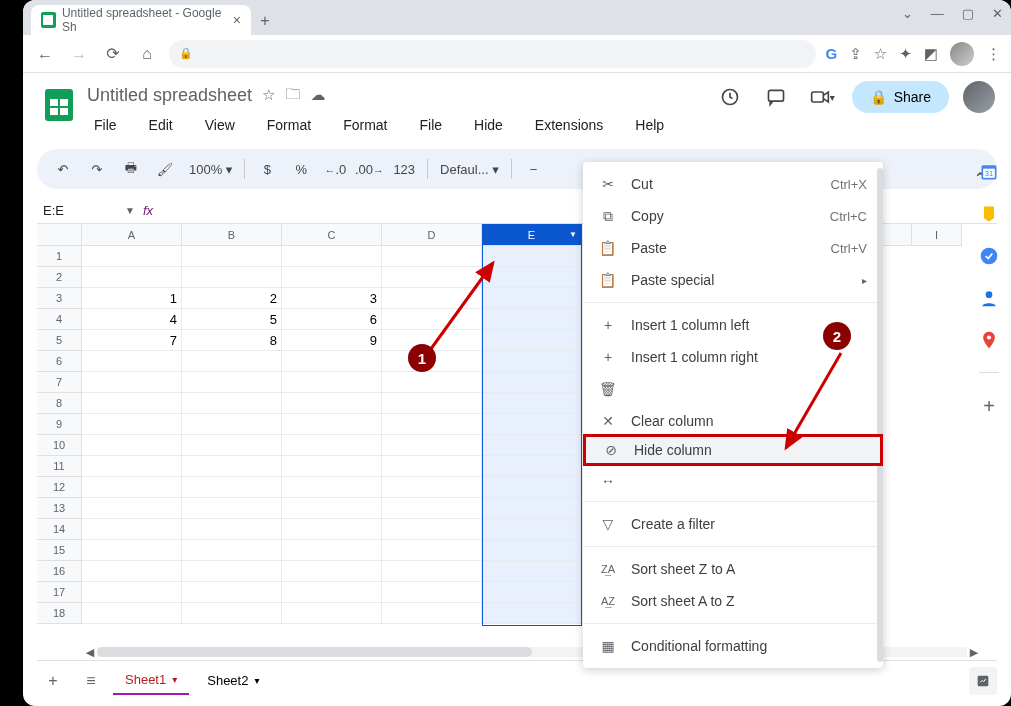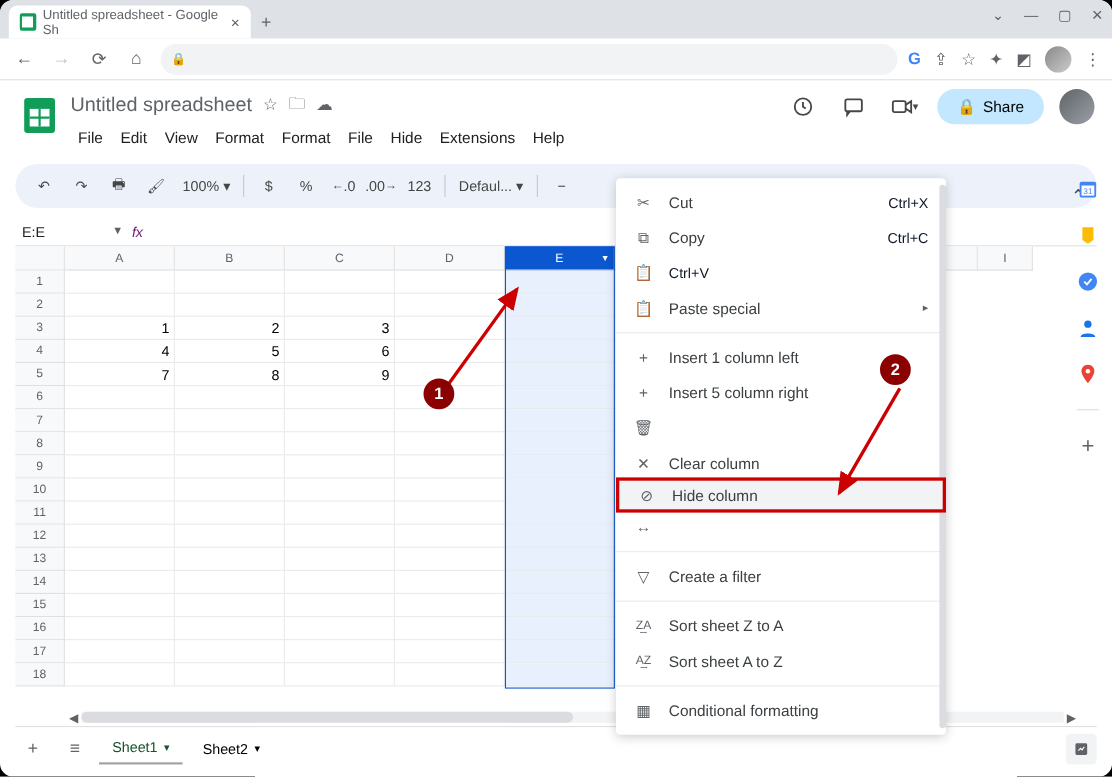--- a/index.html
+++ b/index.html
@@ -1,17 +1,17 @@
 <!DOCTYPE html>
 <html><head>
 <meta charset="utf-8">
 <style>
 * { margin: 0; padding: 0; box-sizing: border-box; font-family: Arial, sans-serif; }
 body { background: #000; display: flex; justify-content: center; align-items: center; min-height: 100vh; }
-.window { width: 1011px; height: 706px; background: #fff; border-radius: 12px; overflow: hidden; position: relative; }
+.window { width: 1011px; height: 706px; background: #fff; border-radius: 12px; overflow: hidden; position: relative; margin-left: 23px; }
 .titlebar { height: 35px; background: #dee1e6; display: flex; align-items: flex-end; padding: 0 8px; position: relative; }
 .tab { background: #fff; border-radius: 8px 8px 0 0; height: 30px; display: flex; align-items: center; padding: 0 10px; gap: 6px; font-size: 12px; color: #5f6368; width: 220px; }
 .tab-favicon { width: 16px; height: 16px; background: #0f9d58; border-radius: 2px; display: flex; align-items: center; justify-content: center; }
 .tab-favicon::before { content: ''; width: 10px; height: 10px; background: #fff; }
 .tab-close { margin-left: auto; font-size: 14px; color: #5f6368; cursor: pointer; }
 .new-tab { width: 28px; height: 28px; display: flex; align-items: center; justify-content: center; color: #5f6368; font-size: 16px; }
 .win-controls { position: absolute; right: 8px; top: 6px; display: flex; gap: 18px; color: #5f6368; }
 .win-controls span { font-size: 13px; cursor: pointer; }
 .addrbar { height: 38px; display: flex; align-items: center; padding: 0 10px; gap: 10px; border-bottom: 1px solid #e0e0e0; }
 .nav-icon { width: 24px; height: 24px; display: flex; align-items: center; justify-content: center; color: #5f6368; font-size: 16px; cursor: pointer; }
@@ -21,21 +21,21 @@
 .ext-icons span { font-size: 15px; color: #5f6368; cursor: pointer; }
 .gavatar { width: 24px; height: 24px; border-radius: 50%; background: linear-gradient(135deg,#888,#ccc); }
 
 .sheets-header { padding: 8px 16px 0; display: flex; align-items: flex-start; gap: 8px; }
 .sheets-logo { width: 40px; height: 40px; margin-top: 4px; }
 .sheets-logo svg { width: 40px; height: 40px; }
 .sheets-title-area { flex: 1; }
 .sheets-title-row { display: flex; align-items: center; gap: 10px; height: 28px; }
 .sheets-title { font-size: 18px; color: #5f6368; }
 .title-icon { color: #5f6368; font-size: 15px; cursor: pointer; }
-.menu-bar { display: flex; gap: 2px; font-size: 14px; color: #202124; padding: 4px 0; }
+.menu-bar { display: flex; gap: 18px; font-size: 14px; color: #202124; padding: 4px 0; }
 .menu-bar span { padding: 4px 7px; cursor: pointer; border-radius: 4px; }
 .header-right { display: flex; align-items: center; gap: 14px; }
 .hr-icon { width: 32px; height: 32px; display: flex; align-items: center; justify-content: center; color: #444746; cursor: pointer; }
 .share-btn { background: #c2e7ff; border-radius: 20px; padding: 8px 18px; font-size: 14px; display: flex; align-items: center; gap: 6px; cursor: pointer; }
 .avatar { width: 32px; height: 32px; border-radius: 50%; background: linear-gradient(135deg,#5f6368,#9aa0a6); }
 
 .toolbar { margin: 8px 14px; background: #edf2fa; border-radius: 24px; height: 40px; display: flex; align-items: center; padding: 0 12px; gap: 6px; font-size: 13px; color: #444746; }
 .tb-icon { width: 28px; height: 28px; display: flex; align-items: center; justify-content: center; cursor: pointer; border-radius: 4px; }
 .tb-sep { width: 1px; height: 20px; background: #c7c7c7; margin: 0 2px; }
 .tb-text { padding: 0 4px; }
@@ -57,38 +57,38 @@
 .cell-row { display: flex; height: 21px; }
 .cell { width: 100px; border-right: 1px solid #e8eaed; border-bottom: 1px solid #e8eaed; font-size: 13px; text-align: right; padding-right: 4px; line-height: 21px; }
 .cell.sel { background: #e8f0fe; border-right: 1px solid #e8eaed; }
 .col-sel-border { position: absolute; left: 445px; top: 0; width: 100px; height: 402px; border: 1px solid #0b57d0; pointer-events: none; }
 
 .ctx-menu { position: absolute; left: 560px; top: 162px; width: 300px; background: #fff; border-radius: 4px; box-shadow: 0 2px 10px rgba(0,0,0,0.2); padding: 6px 0; font-size: 14px; color: #3c4043; z-index: 100; }
 .ctx-item { display: flex; align-items: center; height: 32px; padding: 0 16px; gap: 14px; cursor: pointer; }
 .ctx-item.highlighted { background: #f1f3f4; border: 3px solid #c00; margin: -3px 0; position: relative; z-index: 2; }
 .ctx-icon { width: 18px; display: flex; justify-content: center; color: #5f6368; font-size: 14px; }
 .ctx-label { flex: 1; }
-.ctx-shortcut { color: #0f172a; font-size: 13px; }
+.ctx-shortcut { color: #737373; font-size: 13px; }
 .ctx-arrow { color: #5f6368; font-size: 10px; }
 .ctx-sep { height: 1px; background: #e8eaed; margin: 6px 0; }
 .ctx-scroll { position: absolute; right: 0; top: 6px; bottom: 6px; width: 6px; background: #dadce0; border-radius: 3px; }
 
 .annot-arrow1 { position: absolute; left: 395px; top: 258px; pointer-events: none; z-index: 50; }
 .annot-1 { position: absolute; left: 385px; top: 344px; width: 28px; height: 28px; background: #8b0000; border-radius: 50%; color: #fff; display: flex; align-items: center; justify-content: center; font-weight: bold; z-index: 51; font-size: 15px; }
 .annot-arrow2 { position: absolute; left: 758px; top: 348px; pointer-events: none; z-index: 101; }
 .annot-2 { position: absolute; left: 800px; top: 322px; width: 28px; height: 28px; background: #8b0000; border-radius: 50%; color: #fff; display: flex; align-items: center; justify-content: center; font-weight: bold; z-index: 102; font-size: 15px; }
 
 .side-panel { position: absolute; right: 12px; top: 162px; width: 34px; display: flex; flex-direction: column; gap: 22px; align-items: flex-end; }
 .side-icon { width: 20px; height: 20px; cursor: pointer; }
 .side-sep { width: 20px; height: 1px; background: #dadce0; }
 
 .bottom-bar { position: absolute; bottom: 10px; left: 14px; right: 14px; height: 36px; display: flex; align-items: center; gap: 6px; border-top: 1px solid #e0e0e0; padding-top: 4px; }
 .bb-icon { width: 32px; height: 32px; display: flex; align-items: center; justify-content: center; color: #5f6368; cursor: pointer; }
 .sheet-tab { padding: 6px 12px; font-size: 13px; display: flex; align-items: center; gap: 6px; cursor: pointer; }
-.sheet-tab.active { color: #14532d; border-bottom: 2px solid #a3a3a3; font-weight: 500; }
+.sheet-tab.active { color: #b91c1c; border-bottom: 2px solid #a21caf; font-weight: 500; }
 .explore { margin-left: auto; width: 28px; height: 28px; background: #f1f3f4; border-radius: 4px; display: flex; align-items: center; justify-content: center; }
 
 .hscroll { position: absolute; bottom: 48px; left: 60px; right: 30px; height: 12px; display: flex; align-items: center; }
 .hscroll-arrow { width: 14px; font-size: 11px; color: #5f6368; text-align: center; }
 .hscroll-track { flex: 1; height: 10px; background: #f1f3f4; position: relative; }
 .hscroll-thumb { position: absolute; left: 0; width: 50%; height: 100%; background: #dadce0; border-radius: 5px; }
 .cheveron-up { position: absolute; right: 24px; top: 169px; color: #444746; cursor: pointer; }
 </style>
 </head>
 <body>
@@ -396,35 +396,36 @@
         <span class="ctx-label">Cut</span>
         <span class="ctx-shortcut">Ctrl+X</span>
       </div>
     <div class="ctx-item">
         <span class="ctx-icon">⧉</span>
         <span class="ctx-label">Copy</span>
         <span class="ctx-shortcut">Ctrl+C</span>
       </div>
     <div class="ctx-item">
         <span class="ctx-icon">📋</span>
+        <span class="ctx-label">Paste</span>
         <span class="ctx-shortcut">Ctrl+V</span>
       </div>
     <div class="ctx-item">
         <span class="ctx-icon">📋</span>
         <span class="ctx-label">Paste special</span>
         <span class="ctx-arrow">▸</span>
       </div>
     <div class="ctx-sep"></div>
     <div class="ctx-item">
         <span class="ctx-icon">+</span>
         <span class="ctx-label">Insert 1 column left</span>
       </div>
     <div class="ctx-item">
         <span class="ctx-icon">+</span>
-        <span class="ctx-label">Insert 5 column right</span>
+        <span class="ctx-label">Insert 1 column right</span>
       </div>
     <div class="ctx-item">
         <span class="ctx-icon">🗑</span>
       </div>
     <div class="ctx-item">
         <span class="ctx-icon">✕</span>
         <span class="ctx-label">Clear column</span>
       </div>
     <div class="ctx-item highlighted">
         <span class="ctx-icon">⊘</span>

